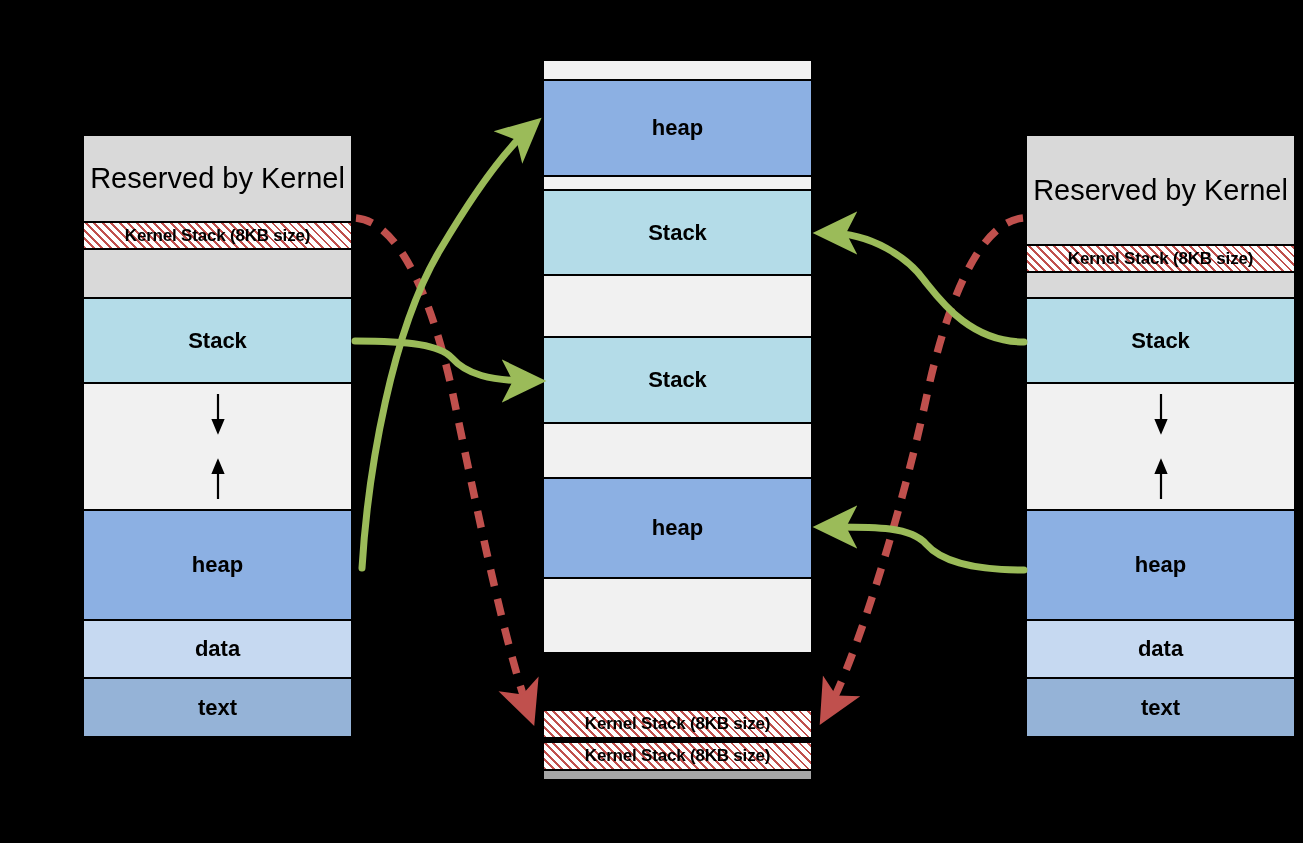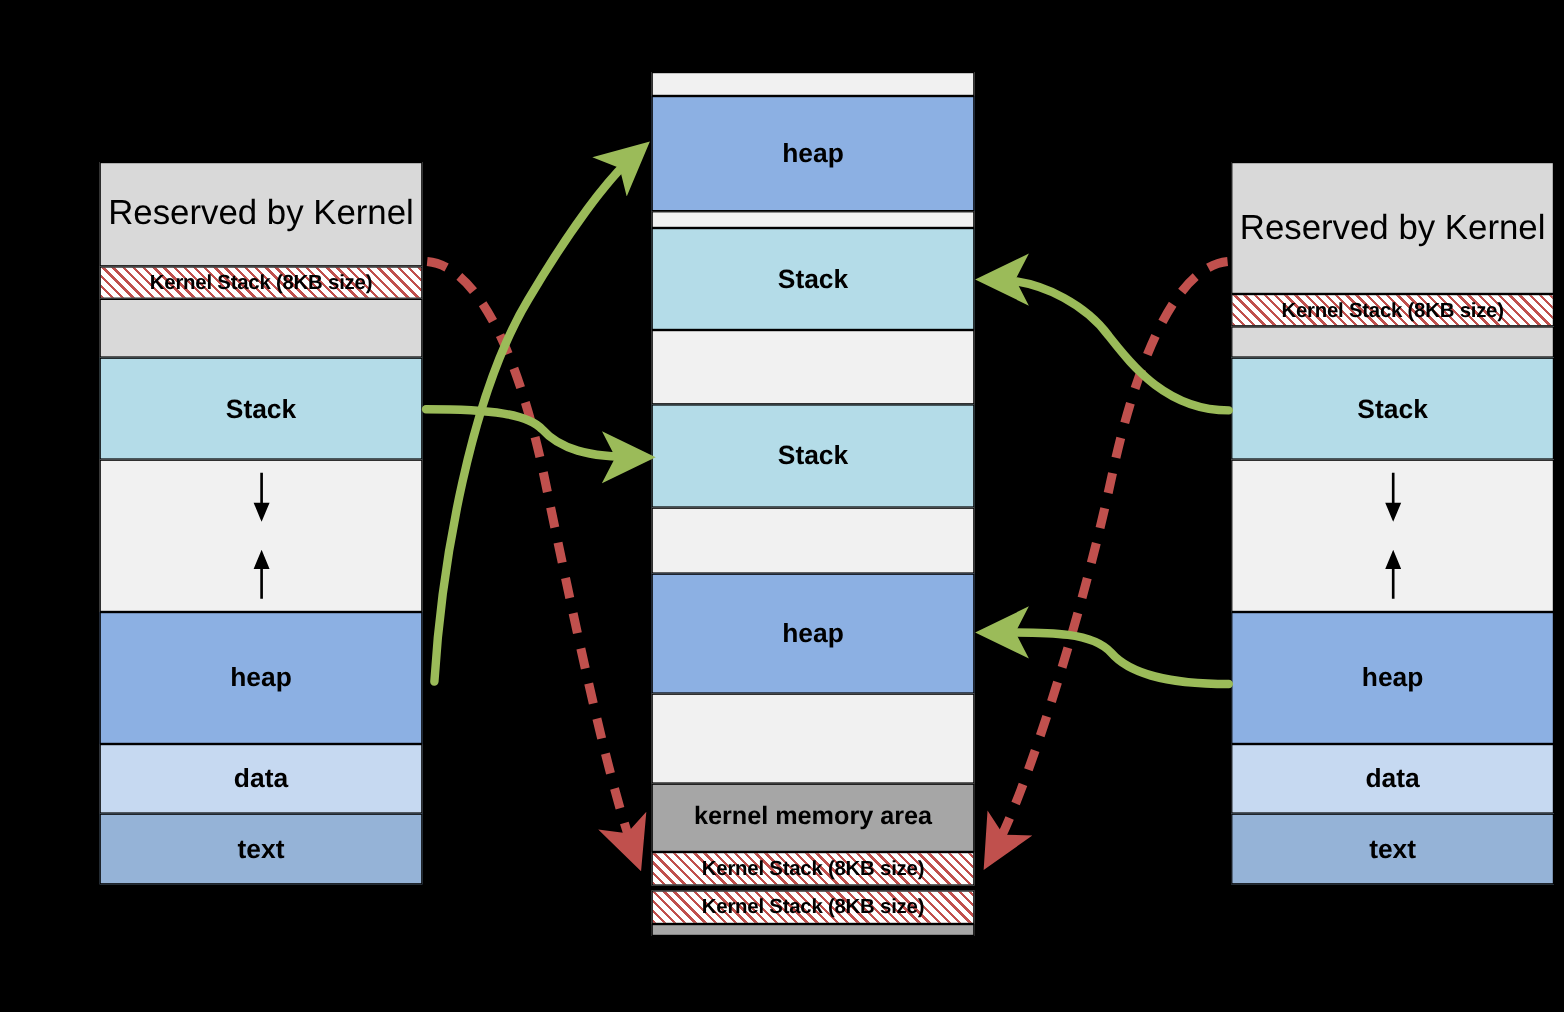--- a/index.html
+++ b/index.html
@@ -69,23 +69,20 @@
       </div>
       <div class="seg nolabel" style="top: 275px; height: 62px; background: rgb(241, 241, 241);"></div>
       <div class="seg" style="top: 337px; height: 86px; background: rgb(180, 220, 232);">
         <span class="lbl-bold">Stack</span>
       </div>
       <div class="seg nolabel" style="top: 423px; height: 55px; background: rgb(241, 241, 241);"></div>
       <div class="seg" style="top: 478px; height: 100px; background: rgb(140, 176, 227);">
         <span class="lbl-bold">heap</span>
       </div>
       <div class="seg nolabel" style="top: 578px; height: 75px; background: rgb(241, 241, 241);"></div>
-      <div class="seg" style="top: 653px; height: 57px; background: rgb(166, 166, 166);">
-        <span class="lbl-kmem">kernel memory area</span>
-      </div>
       <div class="seg hatch" style="top: 710px; height: 28px;">
         <span class="lbl-kstack">Kernel Stack (8KB size)</span>
       </div>
       <div class="seg hatch" style="top: 742px; height: 28px;">
         <span class="lbl-kstack">Kernel Stack (8KB size)</span>
       </div>
       <div class="seg nolabel" style="top: 770px; height: 10px; background: rgb(166, 166, 166);"></div>
     </div>
 
   <div class="col" id="col-right" style="left:1026px;top:0;width:269px;height:843px;">

